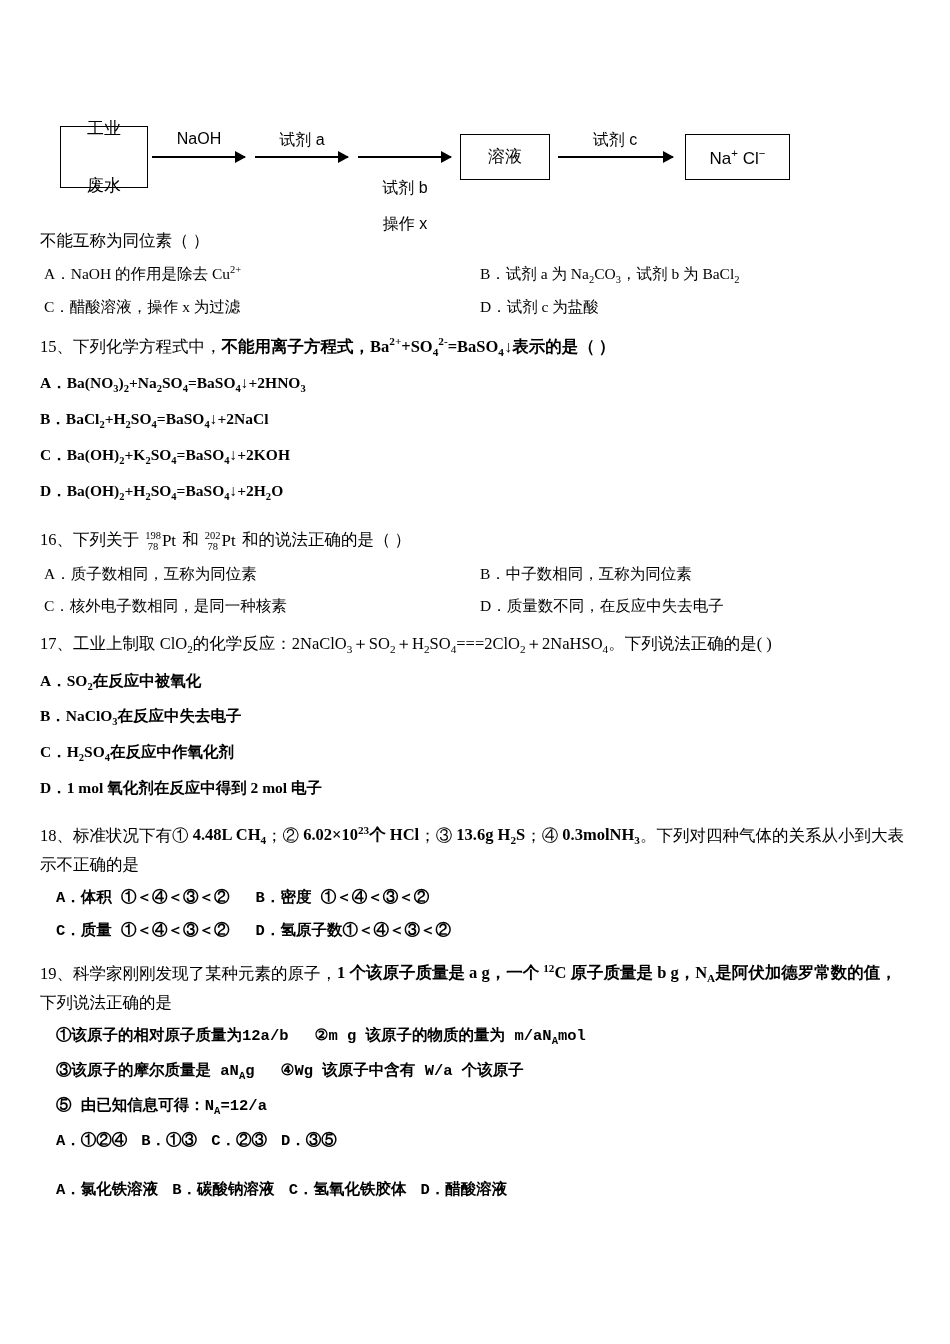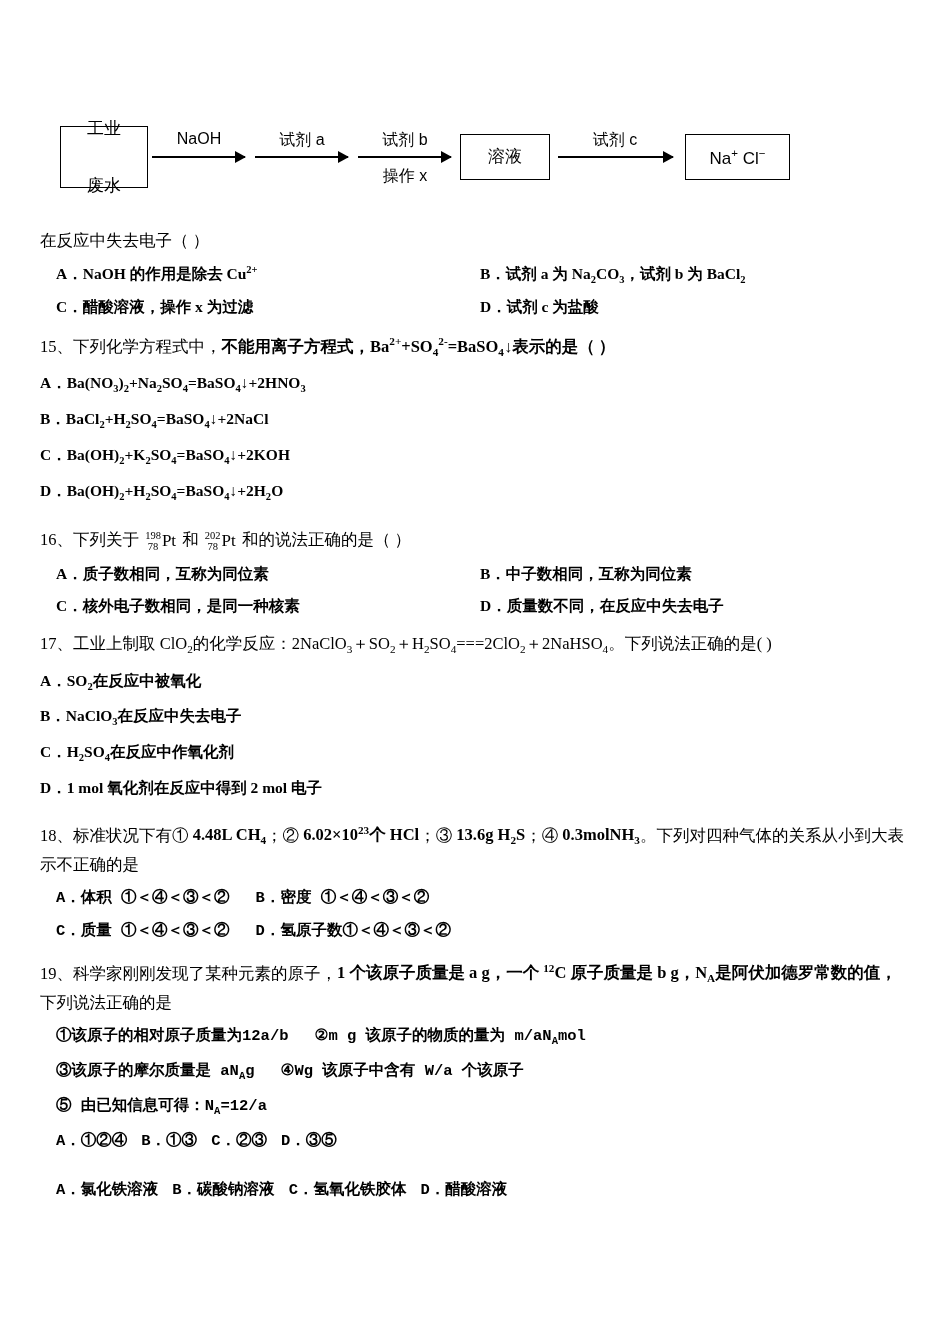--- a/index.html
+++ b/index.html
@@ -56,42 +56,42 @@
     border-top: 6px solid transparent;
     border-bottom: 6px solid transparent;
   }
   .arrow-label {
     position: absolute;
     font-family: "Liberation Sans", sans-serif;
     font-size: 16px;
     white-space: nowrap;
     text-align: center;
   }
-  .arrow-label.two-line { line-height: 1.25; }
+  .arrow-label.two-line { line-height: 1.25; margin-top: 48px; }
   sup, sub { font-size: 0.68em; }
   
   .content {
     position: absolute;
     left: 40px;
     top: 228px;
     width: 880px;
   }
   .q-stem {
     font-size: 16.5px;
     font-weight: bold;
     line-height: 1.55;
     margin: 0 0 2px 0;
   }
   .q-stem.normal { font-weight: normal; }
   .opt-row {
     display: flex;
     font-size: 15.5px;
-    font-weight: bold;
+    font-weight: normal;
     line-height: 1.5;
-    margin: 8px 16px;
+    margin: 8px 4px;
   }
   .opt-row .col {
     flex: 0 0 50%;
     box-sizing: border-box;
     padding-right: 10px;
   }
   .opt-single {
     font-size: 15.5px;
     font-weight: bold;
     line-height: 1.5;
@@ -160,21 +160,21 @@
     <div class="arrow" style="left:518px; top:48px; width:115px;"></div>
     <div class="arrow-label" style="left:535px; top:22px; width:80px;">试剂 c</div>
 
     <div class="box" style="left:645px; top:26px; width:105px; height:46px;">
       <span>Na<sup>+</sup> Cl<sup>−</sup></span>
     </div>
   </div>
 
   <div class="content">
 
-    <p class="q-stem normal">在反应中失去电子（   ）</p>
+    <p class="q-stem normal">不能互称为同位素（   ）</p>
 
     <div class="opt-row">
       <div class="col">A．NaOH 的作用是除去 Cu<sup>2+</sup></div>
       <div class="col">B．试剂 a 为 Na<sub>2</sub>CO<sub>3</sub>，试剂 b 为 BaCl<sub>2</sub></div>
     </div>
     <div class="opt-row">
       <div class="col">C．醋酸溶液，操作 x 为过滤</div>
       <div class="col">D．试剂 c 为盐酸</div>
     </div>
 

